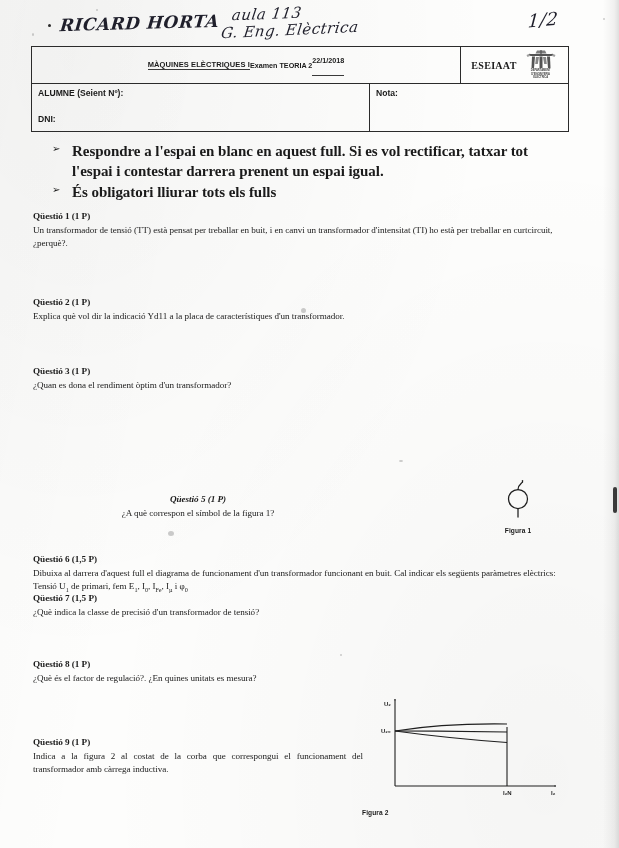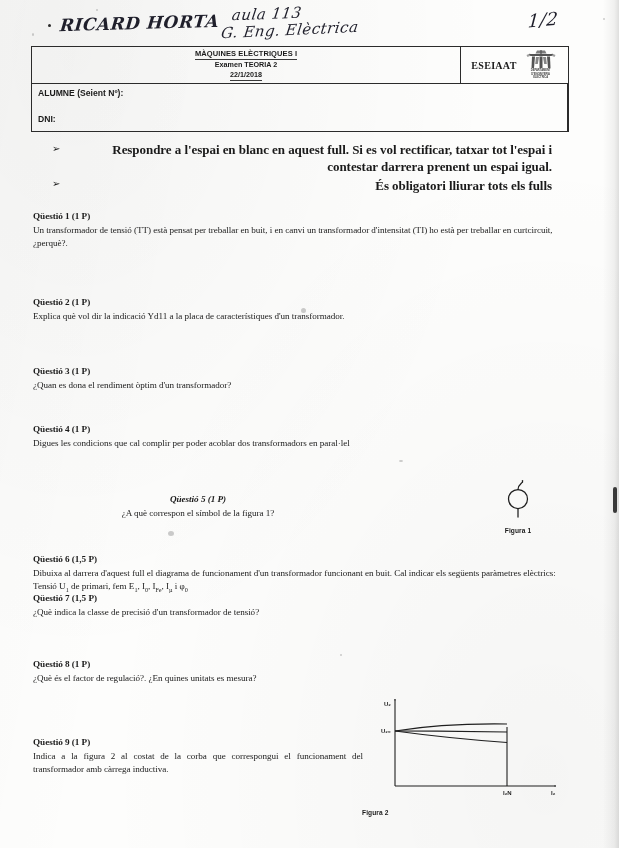--- a/index.html
+++ b/index.html
@@ -105,21 +105,21 @@
     box-sizing: border-box;
   }
   .hdr-row1 {
     display: flex;
     border-bottom: 1.3px solid #2b2b2b;
     height: 36px;
   }
   .hdr-title-cell {
     flex: 1 1 auto;
     display: flex;
-    flex-direction: column;
+    flex-direction: row;
     align-items: center;
     justify-content: center;
     border-right: 1.3px solid #2b2b2b;
     padding-top: 1px;
   }
   .hdr-l1 {
     font-family: "Liberation Sans", sans-serif;
     font-size: 7.5px;
     font-weight: bold;
     letter-spacing: 0.1px;
@@ -133,21 +133,21 @@
     font-weight: bold;
     margin-top: 1px;
     line-height: 1.15;
   }
   .hdr-l3 {
     font-family: "Liberation Sans", sans-serif;
     font-size: 7.2px;
     font-weight: bold;
     margin-top: 2px;
     border-bottom: 1px solid #3a3a3a;
-    padding-bottom: 0;
+    padding-bottom: 10px;
     line-height: 1.15;
   }
   .hdr-logo-cell {
     flex: 0 0 107px;
     display: flex;
     align-items: center;
     justify-content: center;
     gap: 7px;
   }
   .eseiaat-word {
@@ -210,25 +210,24 @@
   .instr-bullet {
     flex: 0 0 20px;
     font-size: 10px;
     color: #1a1a1a;
     line-height: 1.35;
     padding-top: 0.5px;
   }
   .instr-text {
     flex: 1 1 auto;
     font-family: "Liberation Serif", serif;
-    font-size: 13px;
+    font-size: 15px;
     font-weight: bold;
     line-height: 1.34;
     letter-spacing: -0.05px;
-    text-align: right;
   }
 
   
   .q {
     position: absolute;
     left: 33px;
     width: 538px;
   }
   .q-title {
     font-family: "Liberation Serif", serif;
@@ -328,20 +327,23 @@
           </svg>
           <div class="logo-caption">DEPARTAMENT D'ENGINYERIA ELÈCTRICA</div>
         </div>
       </div>
     </div>
     <div class="hdr-row2">
       <div class="hdr-alumne-cell">
         <div class="fld">ALUMNE (Seient Nº):</div>
         <div class="fld fld-dni">DNI:</div>
       </div>
+      <div class="hdr-nota-cell">
+        <div class="fld">Nota:</div>
+      </div>
     </div>
   </div>
 
   <div class="instructions">
     <div class="instr-item">
       <div class="instr-bullet">➢</div>
       <div class="instr-text">Respondre a l'espai en blanc en aquest full. Si es vol rectificar, tatxar tot l'espai i contestar darrera prenent un espai igual.</div>
     </div>
     <div class="instr-item">
       <div class="instr-bullet">➢</div>
@@ -357,24 +359,20 @@
   <div class="q" style="top:277px;">
     <div class="q-title">Qüestió 2 (1 P)</div>
     <div class="q-body">Explica què vol dir la indicació Yd11 a la placa de característiques d'un transformador.</div>
   </div>
 
   <div class="q" style="top:346px;">
     <div class="q-title">Qüestió 3 (1 P)</div>
     <div class="q-body">¿Quan es dona el rendiment òptim d'un transformador?</div>
   </div>
 
-  <div class="q" style="top:404px;">
-    <div class="q-title">Qüestió 4 (1 P)</div>
-    <div class="q-body">Digues les condicions que cal complir per poder acoblar dos transformadors en paral·lel</div>
-  </div>
 
   <div class="q q-narrow" style="top:474px;text-align:center;">
     <div class="q-title italic">Qüestió 5 (1 P)</div>
     <div class="q-body">¿A què correspon el símbol de la figura 1?</div>
   </div>
 
   <div class="q" style="top:534px;">
     <div class="q-title">Qüestió 6 (1,5 P)</div>
     <div class="q-body"><span>Dibuixa al darrera d'aquest full el diagrama de funcionament d'un transformador funcionant en buit. Cal indicar els següents paràmetres elèctrics: Tensió U</span><sub>1</sub><span> de primari, fem E</span><sub>1</sub><span>, I</span><sub>0</sub><span>, I</span><sub>Fe</sub><span>, I</span><sub>µ</sub><span> i φ</span><sub>0</sub></div>
   </div>

